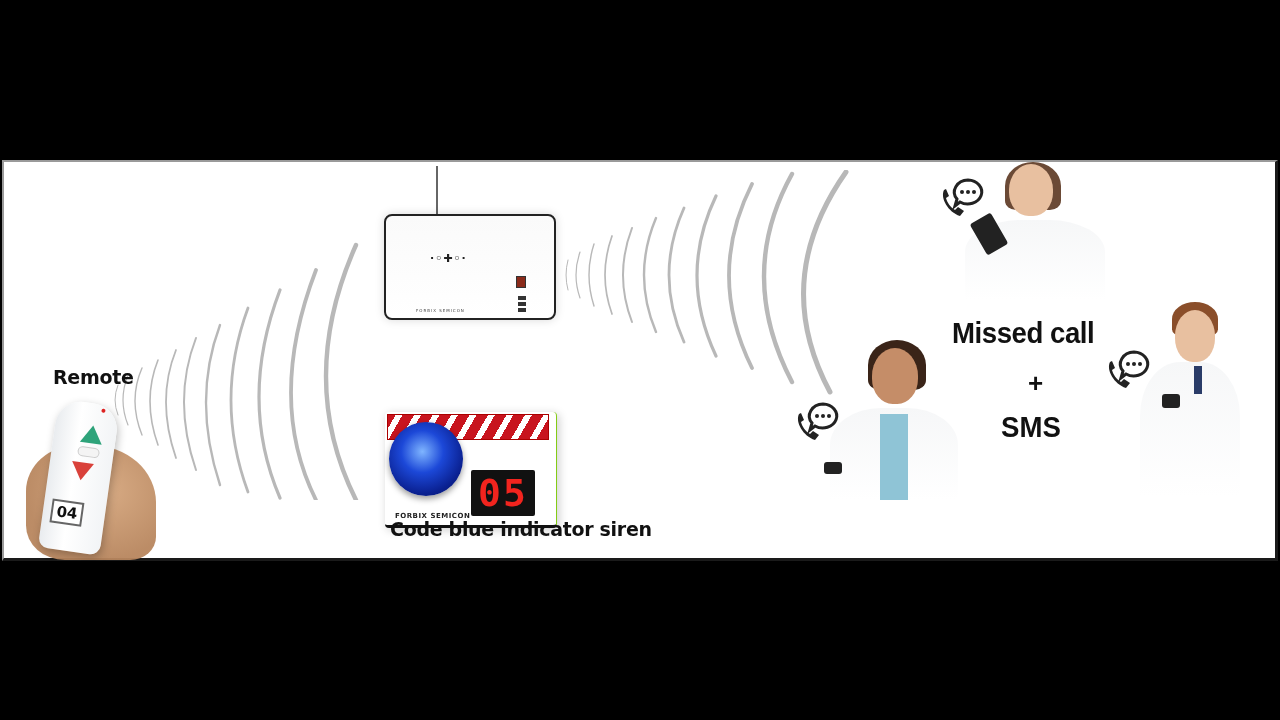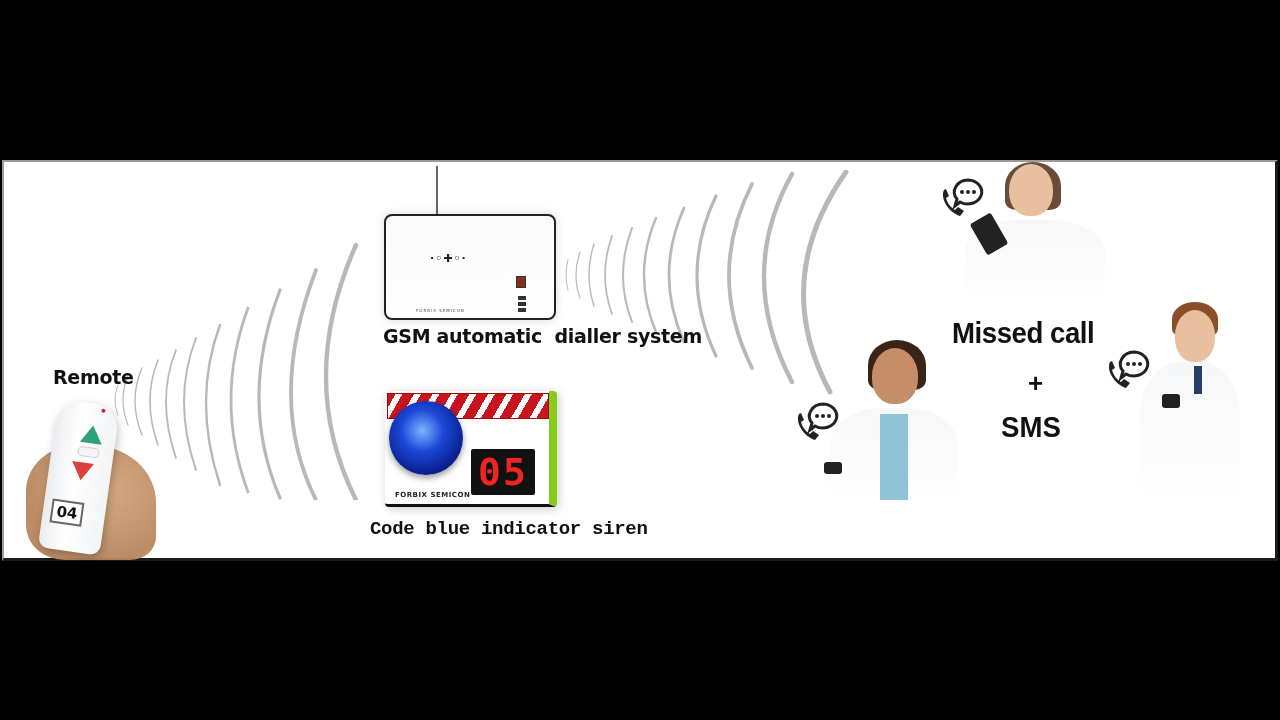--- a/index.html
+++ b/index.html
@@ -20,21 +20,21 @@
 
   
   .antenna { position: absolute; left: 436px; top: 166px; width: 2px; height: 50px; background: #666; }
   .gsm-box { position: absolute; left: 384px; top: 214px; width: 172px; height: 106px; background: linear-gradient(180deg,#fafafa,#fff); border: 2px solid #222; border-radius: 8px; box-shadow: 0 0 10px rgba(0,0,0,.15); }
   .gsm-cross { position: absolute; left: 44px; top: 36px; font: bold 11px "DejaVu Sans", sans-serif; color: #222; letter-spacing: 1px; }
   .gsm-sim { position: absolute; left: 130px; top: 60px; width: 10px; height: 12px; background: #8a2a1a; border: 1px solid #333; }
   .gsm-leds { position: absolute; left: 132px; top: 80px; width: 8px; height: 18px; background: repeating-linear-gradient(180deg,#333 0 4px,transparent 4px 6px); }
   .gsm-brand { position: absolute; left: 30px; top: 92px; font-size: 4px; color: #444; letter-spacing: 1px; }
 
   
-  .siren-box { position: absolute; left: 385px; top: 391px; width: 172px; height: 116px; background: #fff; border-radius: 4px; border-right: 8px solid #84cc16; border-bottom: 3px solid #111; box-shadow: 2px 2px 10px rgba(0,0,0,.2); }
+  .siren-box { position: absolute; left: 385px; top: 412px; width: 172px; height: 116px; background: #fff; border-radius: 4px; border-right: 1px solid #84cc16; border-bottom: 3px solid #111; box-shadow: 2px 2px 10px rgba(0,0,0,.2); }
   .siren-stripe { position: absolute; left: 2px; top: 2px; width: 162px; height: 26px; background: repeating-linear-gradient(-60deg,#c8141e 0 10px,#fff 10px 16px); border: 1px solid #a00; }
   .siren-dome { position: absolute; left: 4px; top: 10px; width: 74px; height: 74px; border-radius: 50%; background: radial-gradient(circle at 45% 40%, #7fb5ff 0, #1c48d8 35%, #0a2090 70%, #06145a 100%); box-shadow: 0 3px 6px rgba(0,0,0,.4); }
   .siren-display { position: absolute; left: 86px; top: 58px; width: 64px; height: 46px; background: #111; border-radius: 2px; color: #f2241e; font: bold 38px "DejaVu Sans Mono", monospace; text-align: center; line-height: 46px; letter-spacing: 2px; }
   .siren-brand { position: absolute; left: 10px; top: 100px; font: bold 7px "DejaVu Sans", sans-serif; color: #222; letter-spacing: .5px; }
 
   
   .person { position: absolute; }
   .head { position: absolute; border-radius: 50% 50% 45% 45%; background: #e8c0a0; }
   .hair { position: absolute; border-radius: 50% 50% 20% 20%; }
   .coat { position: absolute; background: linear-gradient(180deg,#f6f7f8,#fff); border-radius: 40% 40% 0 0; }
@@ -93,29 +93,28 @@
     <div class="remote-tag">04</div>
   </div>
 
   <div class="antenna"></div>
   <div class="gsm-box">
     <div class="gsm-cross">·◦✚◦·</div>
     <div class="gsm-sim"></div>
     <div class="gsm-leds"></div>
     <div class="gsm-brand">FORBIX SEMICON</div>
   </div>
-  <div class="label" style="left:383px;top:325px;font-size:19px;white-space:pre;">GSM automatic  dialler system</div>
 
   <div class="siren-box">
     <div class="siren-stripe"></div>
     <div class="siren-dome"></div>
     <div class="siren-display">05</div>
     <div class="siren-brand">FORBIX SEMICON</div>
   </div>
-  <div class="label" style="left:370px;top:518px;font-size:19px;font-family:Liberation Mono, monospace;">Code blue indicator siren</div>
+  <div class="label" style="left:390px;top:518px;font-size:19px;">Code blue indicator siren</div>
 
   <div class="person" style="left:955px;top:162px;width:150px;height:135px;">
     <div class="hair" style="left:50px;top:0;width:56px;height:48px;background:#6b4a36;"></div>
     <div class="head" style="left:54px;top:2px;width:44px;height:52px;"></div>
     <div class="coat" style="left:10px;top:58px;width:140px;height:80px;"></div>
     <div class="phone" style="left:22px;top:54px;width:24px;height:36px;transform:rotate(-30deg);"></div>
   </div>
   <svg class="callmsg" style="left:940px;top:178px" viewBox="0 0 46 42">
     <path d="M4 12 c-4 8 4 22 16 26 l4 -5 -6 -4 -3 3 c-5 -3 -8 -8 -9 -12 l3 -2 -3 -7z" fill="#222"></path>
     <path d="M28 2 a14 12 0 1 1 -8 22 l-5 4 2 -7 a14 12 0 0 1 11 -19z" fill="#fff" stroke="#222" stroke-width="3"></path>

